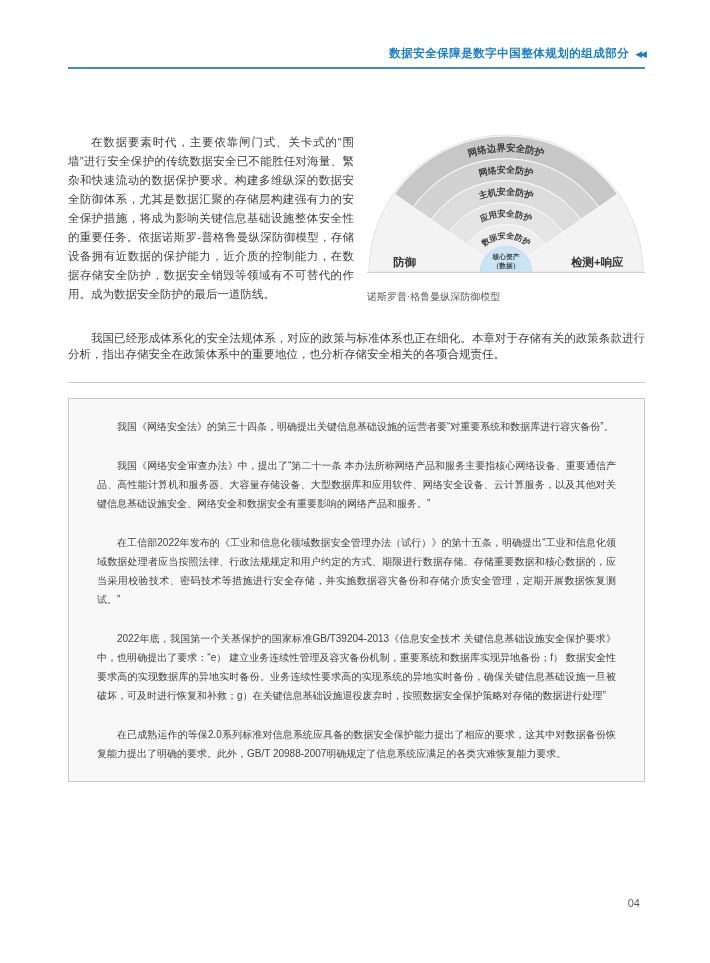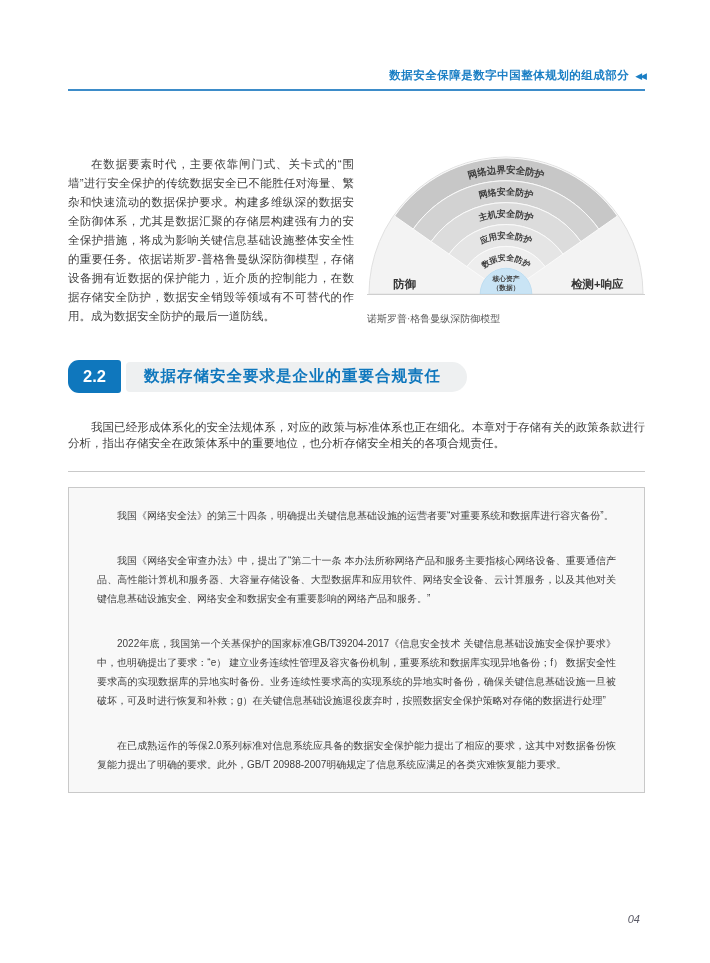--- a/index.html
+++ b/index.html
@@ -5,21 +5,21 @@
   * { margin:0; padding:0; box-sizing:border-box; }
   html,body { background:#ffffff; }
   body {
     width:710px; height:963px; position:relative;
     font-family:"Liberation Sans","DejaVu Sans",sans-serif;
     color:#3f3f3f; overflow:hidden;
   }
   .page { position:absolute; inset:0; padding:0 65px 0 68px; }
 
   
-  .hdr { padding-top:68px; }
+  .hdr { padding-top:46px; }
   .hdr-text {
     text-align:right; color:#1a7ec4; font-size:11.5px; font-weight:bold;
     letter-spacing:0.5px;
   }
   .hdr-arrows { color:#1a7ec4; font-size:9px; letter-spacing:-2px; margin-left:6px; }
   .hdr-line { margin-top:6px; border-top:2px solid #3d8cc9; }
 
   
   .cols { display:flex; margin-top:64px; gap:13px; }
   .col-text { width:288px; }
@@ -56,24 +56,24 @@
 
   
   .quote-box {
     margin-top:15px; background:#f8f8f8; border:1px solid #c9c9c9;
     padding:18px 28px 18px 28px;
   }
   .quote-box p {
     font-size:10px; line-height:19px; text-align:justify; text-indent:2em;
     color:#3f3f3f;
   }
-  .quote-box p + p { margin-top:26px; }
+  .quote-box p + p { margin-top:20px; }
 
   .page-num {
-    position:absolute; right:70px; bottom:38px; font-size:11px; color:#5a5a66;font-style:italic;
+    position:absolute; right:70px; bottom:54px; font-size:11px; color:#5a5a66;
   }
 
   svg text { font-family:"Liberation Sans","DejaVu Sans",sans-serif; }
 </style>
 </head>
 <body>
 
 <div class="page">
 
   <div class="hdr">
@@ -130,30 +130,27 @@
 
         <text x="38" y="134" font-size="11.5" font-weight="bold" fill="#333" text-anchor="middle">防御</text>
         <text x="232" y="134" font-size="11.5" font-weight="bold" fill="#333" text-anchor="middle">检测+响应</text>
 
         <line x1="0" y1="140.5" x2="280" y2="140.5" stroke="#cfcfcf" stroke-width="1"></line>
       </svg>
       <div class="fig-caption">诺斯罗普·格鲁曼纵深防御模型</div>
     </div>
   </div>
 
-  <div class="sec-head">
-    <div class="sec-badge">2.2</div>
-    <div class="sec-pill">数据存储安全要求是企业的重要合规责任</div>
-  </div>
 
   <p class="intro">我国已经形成体系化的安全法规体系，对应的政策与标准体系也正在细化。本章对于存储有关的政策条款进行分析，指出存储安全在政策体系中的重要地位，也分析存储安全相关的各项合规责任。</p>
 
   <div class="divider"></div>
 
   <div class="quote-box">
     <p>我国《网络安全法》的第三十四条，明确提出关键信息基础设施的运营者要“对重要系统和数据库进行容灾备份”。</p>
     <p>我国《网络安全审查办法》中，提出了“第二十一条 本办法所称网络产品和服务主要指核心网络设备、重要通信产品、高性能计算机和服务器、大容量存储设备、大型数据库和应用软件、网络安全设备、云计算服务，以及其他对关键信息基础设施安全、网络安全和数据安全有重要影响的网络产品和服务。”</p>
-    <p>2022年底，我国第一个关基保护的国家标准GB/T39204-2017《信息安全技术 关键信息基础设施安全保护要求》中，也明确提出了要求：“e） 建立业务连续性管理及容灾备份机制，重要系统和数据库实现异地备份；f） 数据安全性要求高的实现数据库的异地实时备份。业务连续性要求高的实现系统的异地实时备份，确保关键信息基础设施一旦被破坏，可及时进行恢复和补救；g）在关键信息基础设施退役废弃时，按照数据安全保护策略对存储的数据进行处理”</p>
+    <p>在工信部2022年发布的《工业和信息化领域数据安全管理办法（试行）》的第十五条，明确提出“工业和信息化领域数据处理者应当按照法律、行政法规规定和用户约定的方式、期限进行数据存储。存储重要数据和核心数据的，应当采用校验技术、密码技术等措施进行安全存储，并实施数据容灾备份和存储介质安全管理，定期开展数据恢复测试。”</p>
+    <p>2022年底，我国第一个关基保护的国家标准GB/T39204-2013《信息安全技术 关键信息基础设施安全保护要求》中，也明确提出了要求：“e） 建立业务连续性管理及容灾备份机制，重要系统和数据库实现异地备份；f） 数据安全性要求高的实现数据库的异地实时备份。业务连续性要求高的实现系统的异地实时备份，确保关键信息基础设施一旦被破坏，可及时进行恢复和补救；g）在关键信息基础设施退役废弃时，按照数据安全保护策略对存储的数据进行处理”</p>
     <p>在已成熟运作的等保2.0系列标准对信息系统应具备的数据安全保护能力提出了相应的要求，这其中对数据备份恢复能力提出了明确的要求。此外，GB/T 20988-2007明确规定了信息系统应满足的各类灾难恢复能力要求。</p>
   </div>
 
   <div class="page-num">04</div>
 </div>
 
 </body></html>

